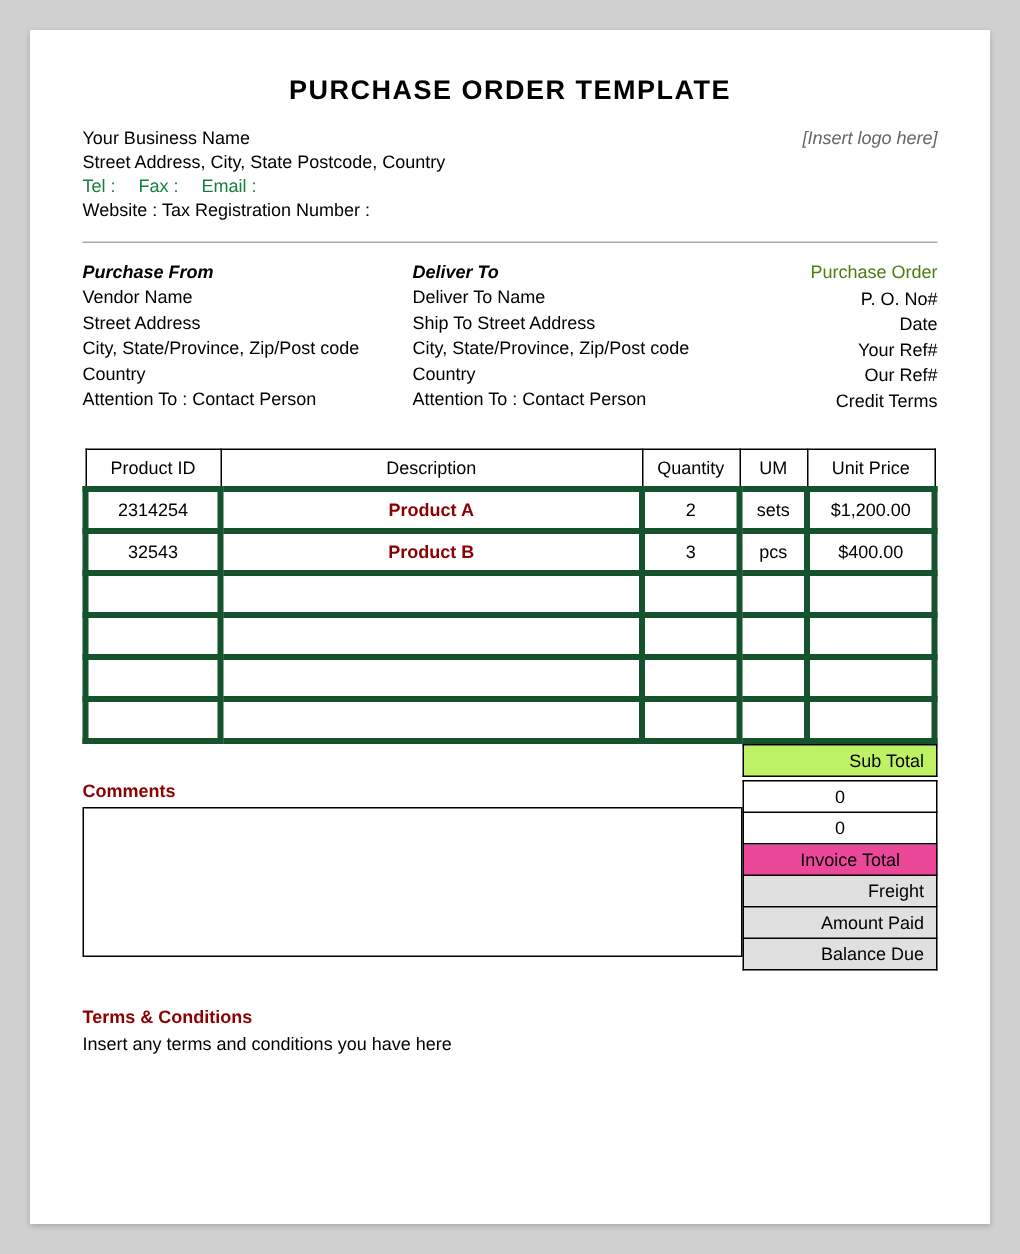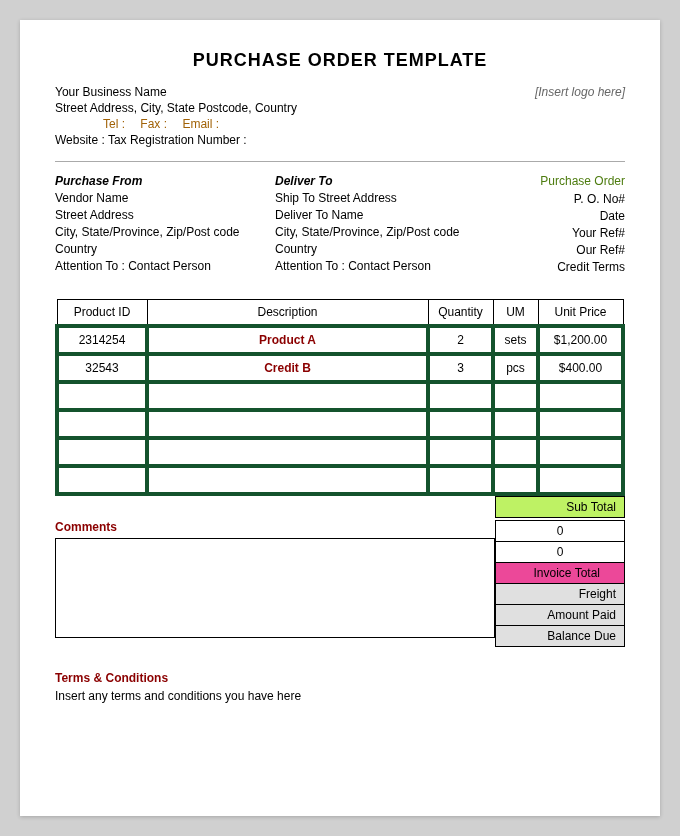--- a/index.html
+++ b/index.html
@@ -28,21 +28,21 @@
       letter-spacing: 1px;
     }
     .business-row {
       display: flex;
       justify-content: space-between;
       align-items: flex-start;
     }
     .business-left { font-size: 12px; color: #000; }
     .business-left div { margin-bottom: 2px; }
     .logo-placeholder { font-size: 12px; color: #666; font-style: italic; }
-    .contact-row { font-size: 12px; color: #a16207; margin-top: 2px; margin-left: 48px; }
+    .contact-row { font-size: 12px; color: #15803d; margin-top: 2px; }
     .contact-row span { margin-right: 12px; }
     .website-row { font-size: 12px; color: #000; margin-top: 2px; }
 
     .divider { border: none; border-top: 1px solid #aaa; margin: 12px 0; }
 
     .info-section {
       display: flex;
       justify-content: space-between;
       margin-top: 10px;
       font-size: 12px;
@@ -124,22 +124,22 @@
     <div class="info-col">
       <div class="info-label">Purchase From</div>
       <div>Vendor Name</div>
       <div>Street Address</div>
       <div>City, State/Province, Zip/Post code</div>
       <div>Country</div>
       <div>Attention To : Contact Person</div>
     </div>
     <div class="info-col">
       <div class="info-label">Deliver To</div>
+      <div>Deliver To Name</div>
       <div>Ship To Street Address</div>
-      <div>Deliver To Name</div>
       <div>City, State/Province, Zip/Post code</div>
       <div>Country</div>
       <div>Attention To : Contact Person</div>
     </div>
     <div class="info-col right">
       <div class="header">Purchase Order</div>
       <div>P. O. No#</div>
       <div>Date</div>
       <div>Your Ref#</div>
       <div>Our Ref#</div>
@@ -162,21 +162,21 @@
 
       <tr>
     <td>2314254</td>
     <td style="color:#8B0000;font-weight:bold;">Product A</td>
     <td>2</td>
     <td>sets</td>
     <td>$1,200.00</td>
   </tr>
           <tr>
     <td>32543</td>
-    <td style="color:#8B0000;font-weight:bold;">Credit B</td>
+    <td style="color:#8B0000;font-weight:bold;">Product B</td>
     <td>3</td>
     <td>pcs</td>
     <td>$400.00</td>
   </tr>
           <tr>
     <td style="height:28px;"></td>
     <td></td>
     <td></td>
     <td></td>
     <td></td>

